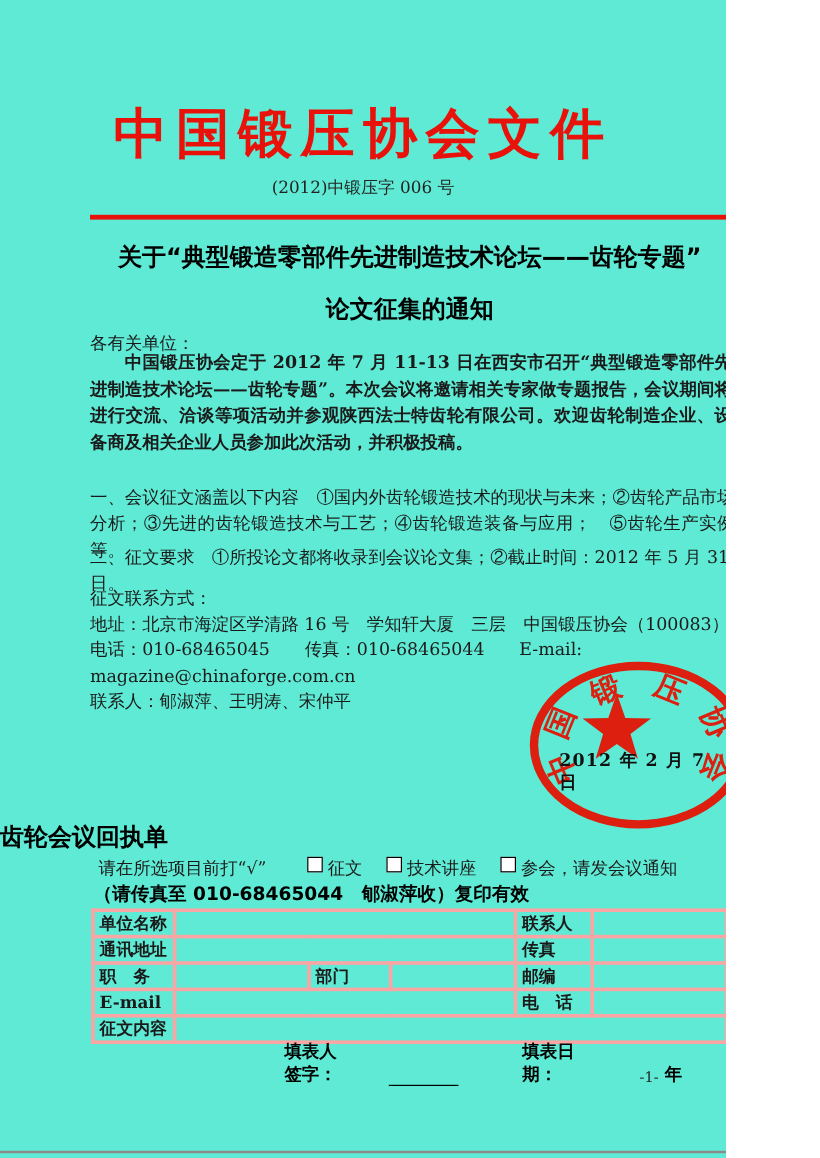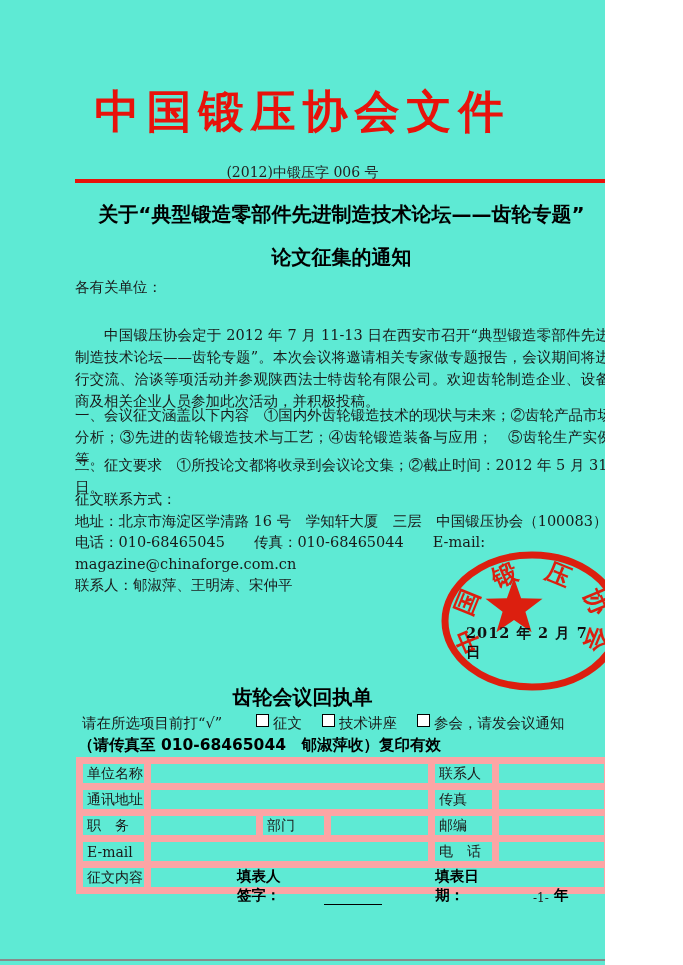--- a/index.html
+++ b/index.html
@@ -3,53 +3,53 @@
 <meta charset="utf-8">
 <style>
   html,body{margin:0;padding:0;background:#fff;}
   .page{position:relative;width:605px;height:965px;background:#5eead4;overflow:hidden;
         font-family:"DejaVu Serif", serif;color:#1a1a1a;}
 
   .org-title{position:absolute;top:82px;left:0;width:100%;text-align:center;
              font-size:45px;font-weight:bold;color:#e8120b;letter-spacing:7px;
              font-family:"DejaVu Serif", serif;}
   .doc-number{position:absolute;top:148px;left:0;width:100%;text-align:center;
-              font-size:14px;color:#222;margin-top:16px;}
+              font-size:14px;color:#222;}
   .red-rule{position:absolute;top:179px;left:75px;width:533px;height:4px;background:#e8120b;}
 
   .subject{position:absolute;top:193px;left:30px;width:623px;text-align:center;
            font-family:"DejaVu Sans", sans-serif;font-weight:bold;font-size:20px;
            line-height:43px;color:#000;}
 
   .body-text{font-size:14.5px;line-height:22px;color:#1a1a1a;}
   .salutation{position:absolute;top:276px;left:75px;}
-  .para-intro{position:absolute;top:324px;left:75px;width:535px;text-indent:2em;text-align:justify;}
+  .para-intro{position:absolute;top:292px;left:75px;width:535px;text-indent:2em;text-align:justify;font-weight:bold;}
   .item1{position:absolute;top:404px;left:75px;width:537px;text-align:justify;}
   .item2{position:absolute;top:454px;left:75px;width:537px;}
   .contact-block{position:absolute;top:489px;left:75px;width:537px;line-height:21.5px;}
 
   .seal-svg{position:absolute;left:436px;top:549px;z-index:1;}
   .seal-date{position:absolute;left:466px;top:624px;z-index:2;font-size:14.5px;color:#111;
              letter-spacing:1px;font-weight:bold;}
 
-  .reply-title{position:absolute;top:684px;left:0;width:100%;text-align:center;
+  .reply-title{position:absolute;top:684px;left:0;width:100%;text-align:left;
                font-family:"DejaVu Sans", sans-serif;font-weight:bold;font-size:20px;color:#000;}
   .option-line{position:absolute;top:714px;left:82px;font-size:14.5px;display:flex;
                align-items:center;white-space:pre;}
   .opt{display:flex;align-items:flex-start;}
   .opt1{margin-left:34px;} .opt2{margin-left:20px;} .opt3{margin-left:20px;}
   .cbox{display:inline-block;width:11px;height:11px;border:1.5px solid #000;margin-right:4px;
         background:#fff;}
   .fax-note{position:absolute;top:735px;left:78px;font-family:"DejaVu Sans", sans-serif;
             font-weight:bold;font-size:15.5px;color:#000;white-space:pre;}
 
   table.reply-table{position:absolute;top:757px;left:76px;width:528px;border-collapse:collapse;
                     table-layout:fixed;font-size:14px;}
-  table.reply-table td{border:7px solid #fca5a5;padding:0 4px;height:19px;white-space:pre;
-                       overflow:hidden;}
+  table.reply-table td{border:3px solid #fca5a5;padding:0 4px;height:19px;white-space:pre;
+                       overflow:hidden;font-weight:bold;}
   td.tall{height:25px;}
 
   .sign-line{position:absolute;top:867px;left:237px;font-family:"DejaVu Sans", sans-serif;
              font-weight:bold;font-size:14.5px;color:#000;display:flex;align-items:flex-end;gap:35px;}
   .sig-underline{display:inline-block;width:96px;border-bottom:1.5px solid #000;height:15px;
                  margin-right:18px;}
   .ymd-y{margin-left:40px;} .ymd-m{margin-left:26px;} .ymd-d{margin-left:18px;}
 
   .page-num{position:absolute;top:891px;left:533px;font-size:12px;color:#222;}
   .bottom-rule{position:absolute;top:959px;left:0;width:100%;height:2px;background:#8a8a8a;}

